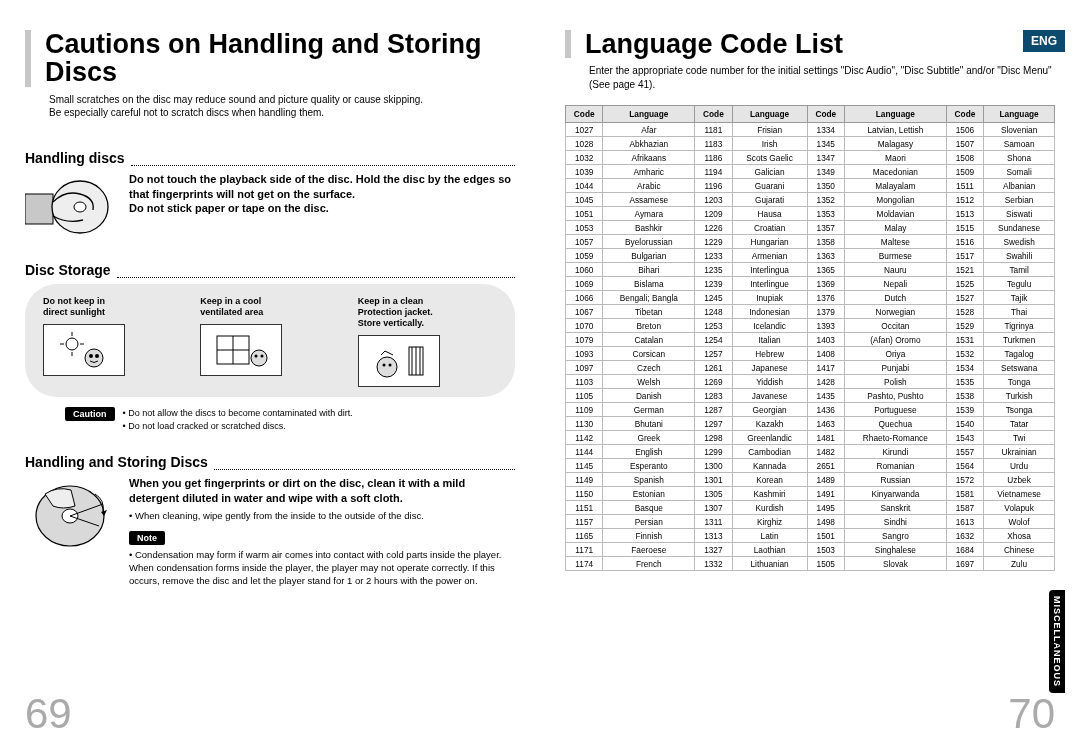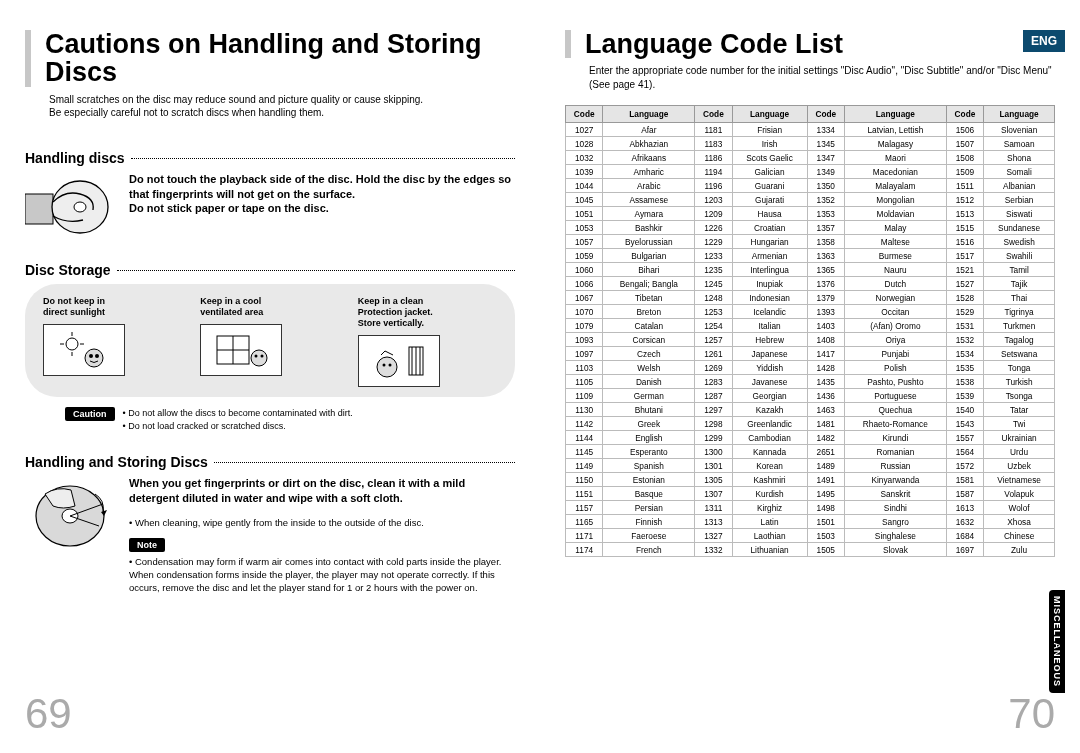--- a/index.html
+++ b/index.html
@@ -55,21 +55,21 @@
   .intro {
     font-size: 10px;
     line-height: 1.35;
     margin: 6px 0 30px 24px;
   }
   .section-title {
     font-size: 14px;
     font-weight: bold;
     margin: 14px 0 6px 0;
     display: flex;
-    align-items: center;
+    align-items: flex-end;
   }
   .section-title .dots {
     flex: 1;
     border-bottom: 1px dotted #000;
     margin-left: 6px;
     height: 1px;
   }
   .hand-row { display: flex; align-items: flex-start; gap: 14px; margin-bottom: 16px; }
   .hand-icon svg { width: 90px; height: 70px; }
   .body-bold { font-size: 11px; font-weight: bold; line-height: 1.35; }
@@ -236,21 +236,21 @@
         <ellipse cx="45" cy="40" rx="8" ry="7" fill="#fff" stroke="#000"></ellipse>
         <path d="M45 40 L78 28" stroke="#000" stroke-width="1"></path>
         <path d="M45 40 L74 50" stroke="#000" stroke-width="1"></path>
         <path d="M20 18 Q32 10 46 14 L50 30 Q38 34 28 30 Z" fill="#eee" stroke="#000"></path>
         <path d="M70 18 Q80 24 78 36" fill="none" stroke="#000" stroke-width="1"></path>
         <polygon points="76,36 82,34 79,40" fill="#000"></polygon>
       </svg>
     </div>
     <div style="flex:1">
       <div class="body-bold">When you get fingerprints or dirt on the disc, clean it with a mild detergent diluted in water and wipe with a soft cloth.</div>
-      <div class="body-small" style="margin-top:12px">• When cleaning, wipe gently from the inside to the outside of the disc.</div>
+      <div class="body-small" style="margin-top:5px">• When cleaning, wipe gently from the inside to the outside of the disc.</div>
       <div class="note-row">
         <span class="pill">Note</span>
       </div>
       <div class="body-small" style="margin-top:4px">• Condensation may form if warm air comes into contact with cold parts inside the player. When condensation forms inside the player, the player may not operate correctly. If this occurs, remove the disc and let the player stand for 1 or 2 hours with the power on.</div>
     </div>
   </div>
 
   <div class="page-num">69</div>
 </div>
 
@@ -376,20 +376,30 @@
           <td class="">1060</td>
           <td class="lng">Bihari</td>
           <td class="">1235</td>
           <td class="lng">Interlingua</td>
           <td class="">1365</td>
           <td class="lng">Nauru</td>
           <td class="">1521</td>
           <td class="lng">Tamil</td>
         </tr>
         <tr>
+          <td class="">1069</td>
+          <td class="lng">Bislama</td>
+          <td class="">1239</td>
+          <td class="lng">Interlingue</td>
+          <td class="">1369</td>
+          <td class="lng">Nepali</td>
+          <td class="">1525</td>
+          <td class="lng">Tegulu</td>
+        </tr>
+        <tr>
           <td class="">1066</td>
           <td class="lng">Bengali; Bangla</td>
           <td class="">1245</td>
           <td class="lng">Inupiak</td>
           <td class="">1376</td>
           <td class="lng">Dutch</td>
           <td class="">1527</td>
           <td class="lng">Tajik</td>
         </tr>
         <tr>

